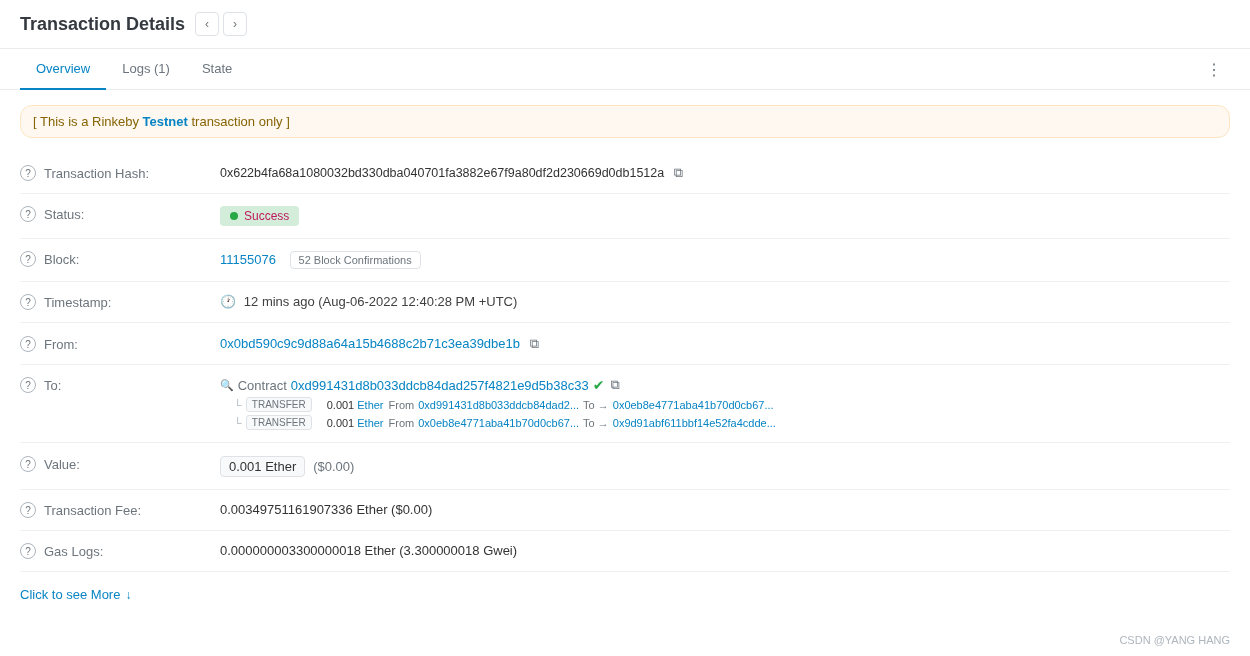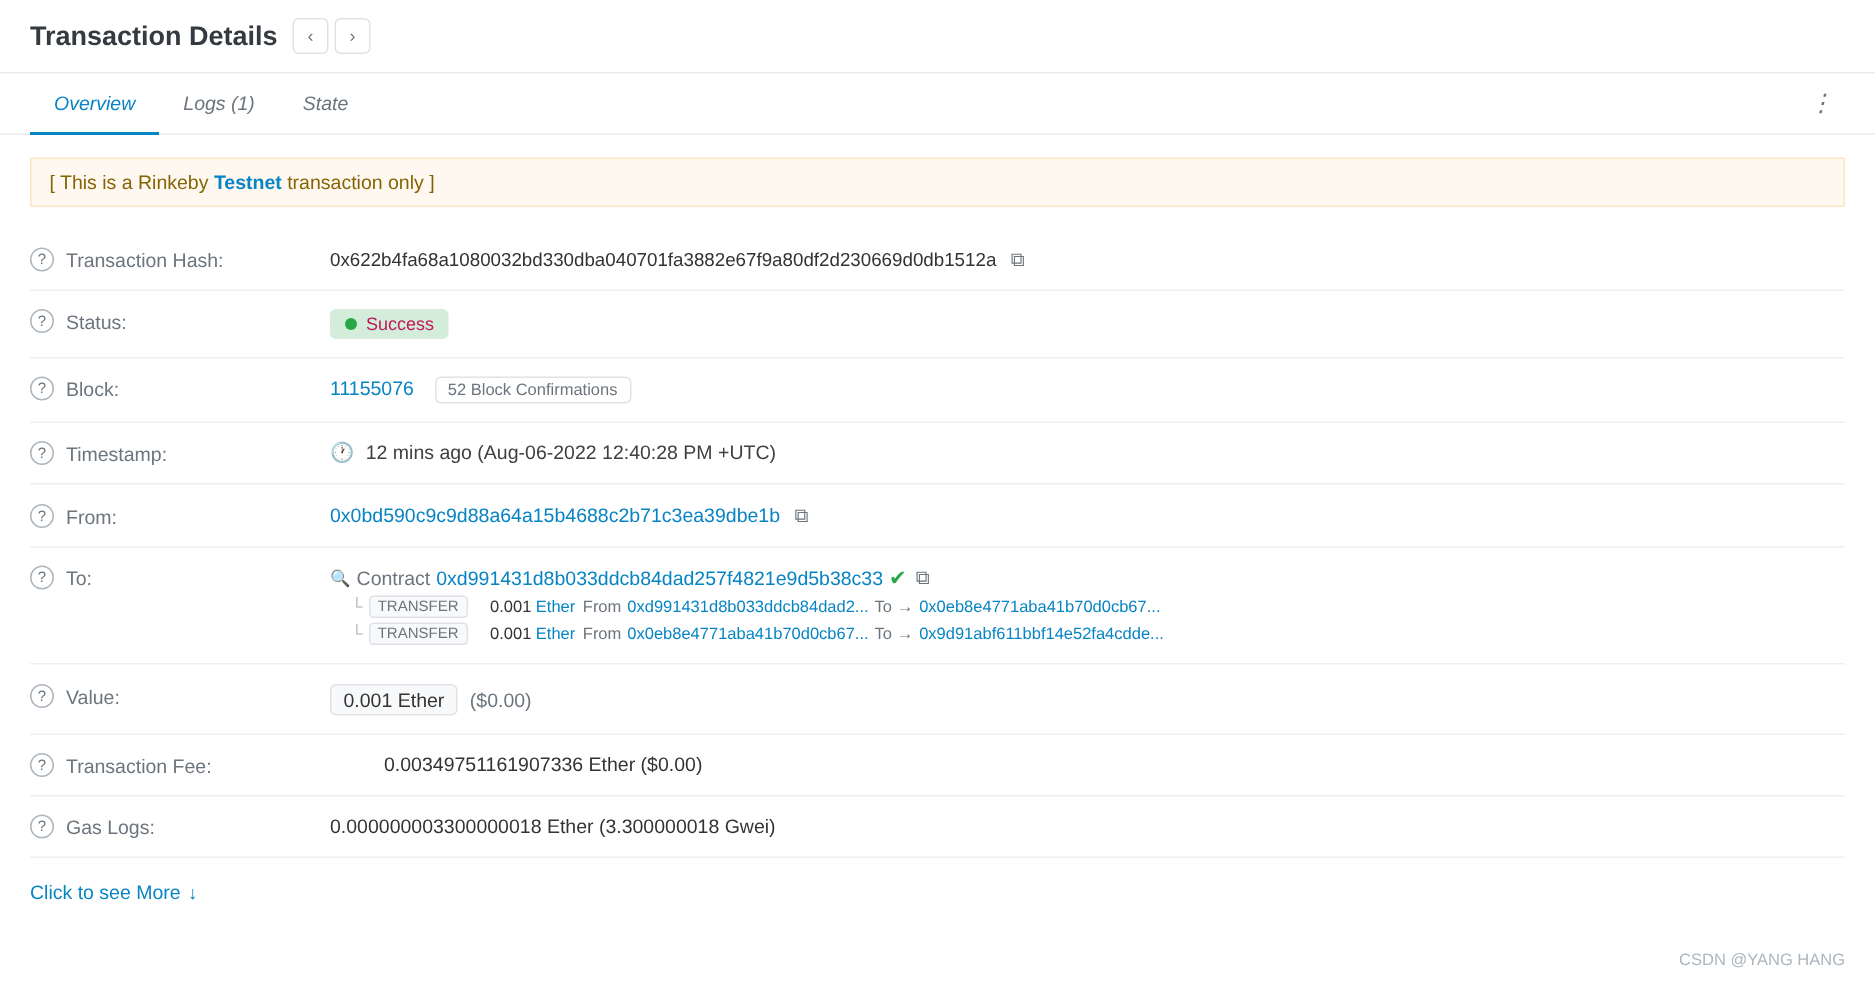--- a/index.html
+++ b/index.html
@@ -9,32 +9,32 @@
       display: flex; align-items: center; padding: 12px 20px; border-bottom: 1px solid #e9ecef;
     }
     .header-title { font-size: 18px; font-weight: 700; color: #343a40; margin-right: 10px; }
     .nav-arrow {
       width: 24px; height: 24px; border: 1px solid #dee2e6; border-radius: 4px;
       display: inline-flex; align-items: center; justify-content: center;
       cursor: pointer; color: #6c757d; font-size: 12px; margin-right: 4px;
     }
     
     .tabs {
-      display: flex; align-items: center; padding: 0 20px; border-bottom: 1px solid #e9ecef; font-style: italic;
+      display: flex; align-items: center; padding: 0 20px; border-bottom: 1px solid #e9ecef;
     }
     .tab {
       padding: 12px 16px; cursor: pointer; font-size: 13px; color: #6c757d;
       border-bottom: 2px solid transparent; margin-bottom: -1px;
     }
     .tab.active { color: #0784c3; border-bottom: 2px solid #0784c3; font-weight: 500; }
     .tab-more { margin-left: auto; padding: 8px; cursor: pointer; color: #6c757d; font-size: 16px; }
     
     .testnet-banner {
       margin: 15px 20px; padding: 8px 12px; background: #fff8f0;
-      border: 1px solid #fce5c0; border-radius: 1px; font-size: 13px; color: #856404;
+      border: 1px solid #fce5c0; border-radius: 12px; font-size: 13px; color: #856404;
     }
     .testnet-banner .highlight { color: #0784c3; font-weight: 600; }
     
     .details-table { padding: 0 20px; }
     .detail-row {
       display: flex; align-items: flex-start; padding: 12px 0;
       border-bottom: 1px solid #f0f0f0;
     }
     .detail-label {
       display: flex; align-items: center; min-width: 200px; color: #6c757d; font-size: 13px;
@@ -83,21 +83,21 @@
     .transfer-amount { color: #333; font-weight: 500; margin-right: 3px; }
     .transfer-token { color: #0784c3; margin-right: 5px; cursor: pointer; }
     .transfer-addr { color: #0784c3; cursor: pointer; }
     
     .value-badge {
       display: inline-flex; align-items: center;
     }
     .value-amount { background: #f8f9fa; border: 1px solid #dee2e6; border-radius: 4px; padding: 2px 8px; margin-right: 8px; }
     .value-usd { color: #6c757d; }
     
-    .fee-value { color: #333; margin-left: 36px; }
+    .fee-value { color: #333; }
     .gas-value { color: #333; }
     
     .click-more {
       padding: 15px 20px; display: flex; align-items: center; cursor: pointer;
     }
     .click-more-text { color: #0784c3; font-size: 13px; margin-right: 5px; }
     .click-more-arrow { color: #0784c3; font-size: 12px; }
     
     .footer-credit {
       position: fixed; bottom: 10px; right: 20px; font-size: 11px; color: #adb5bd;

